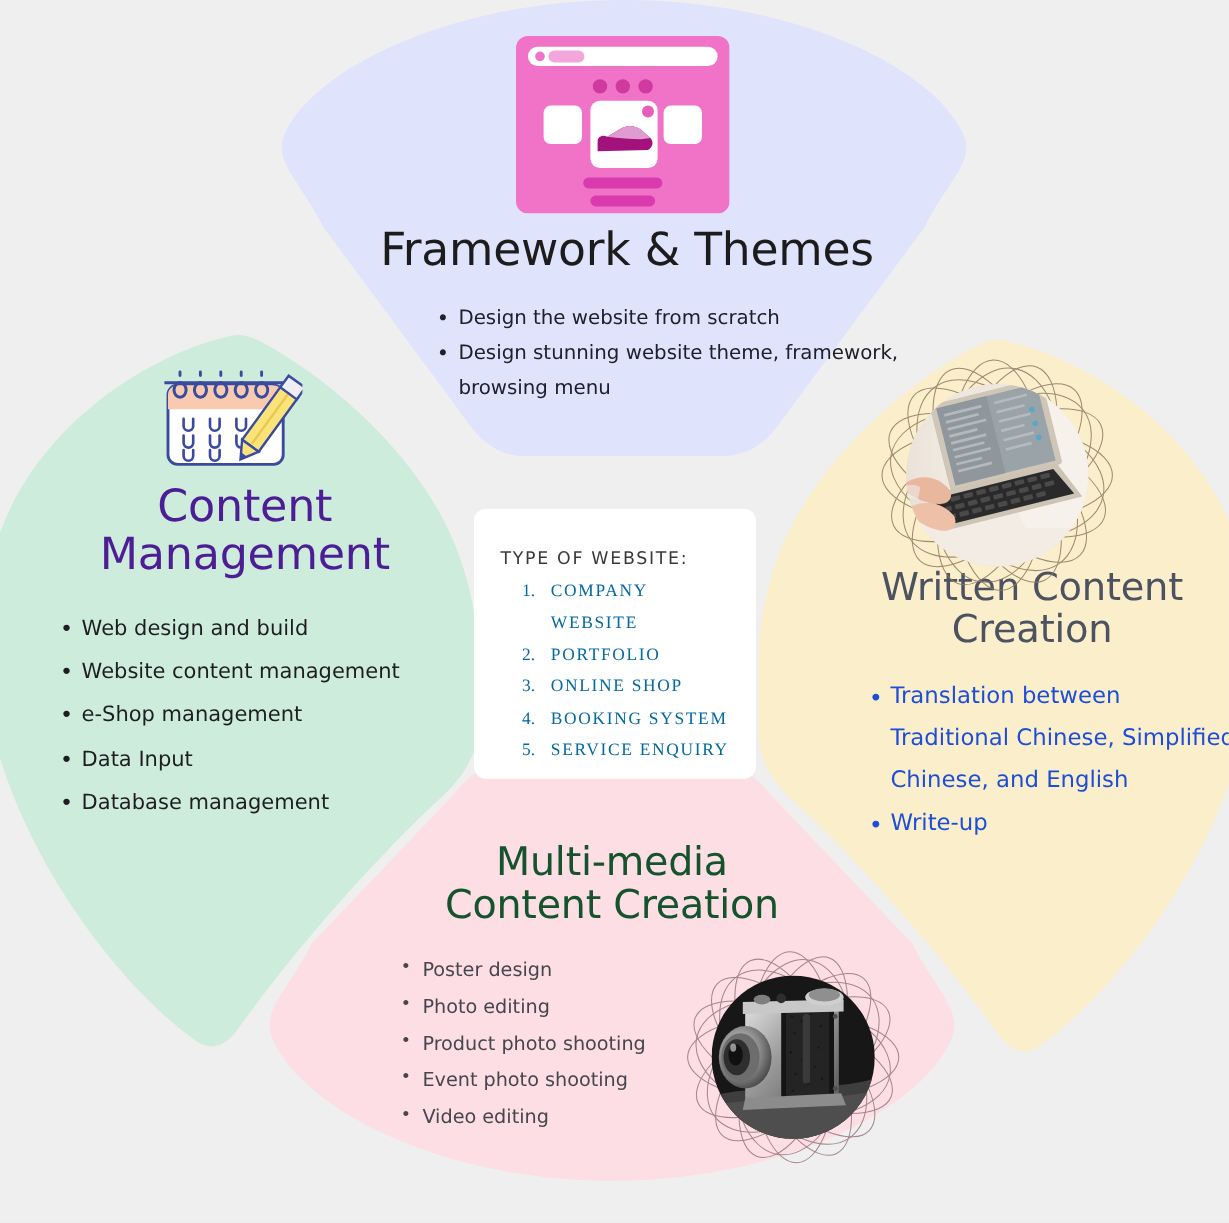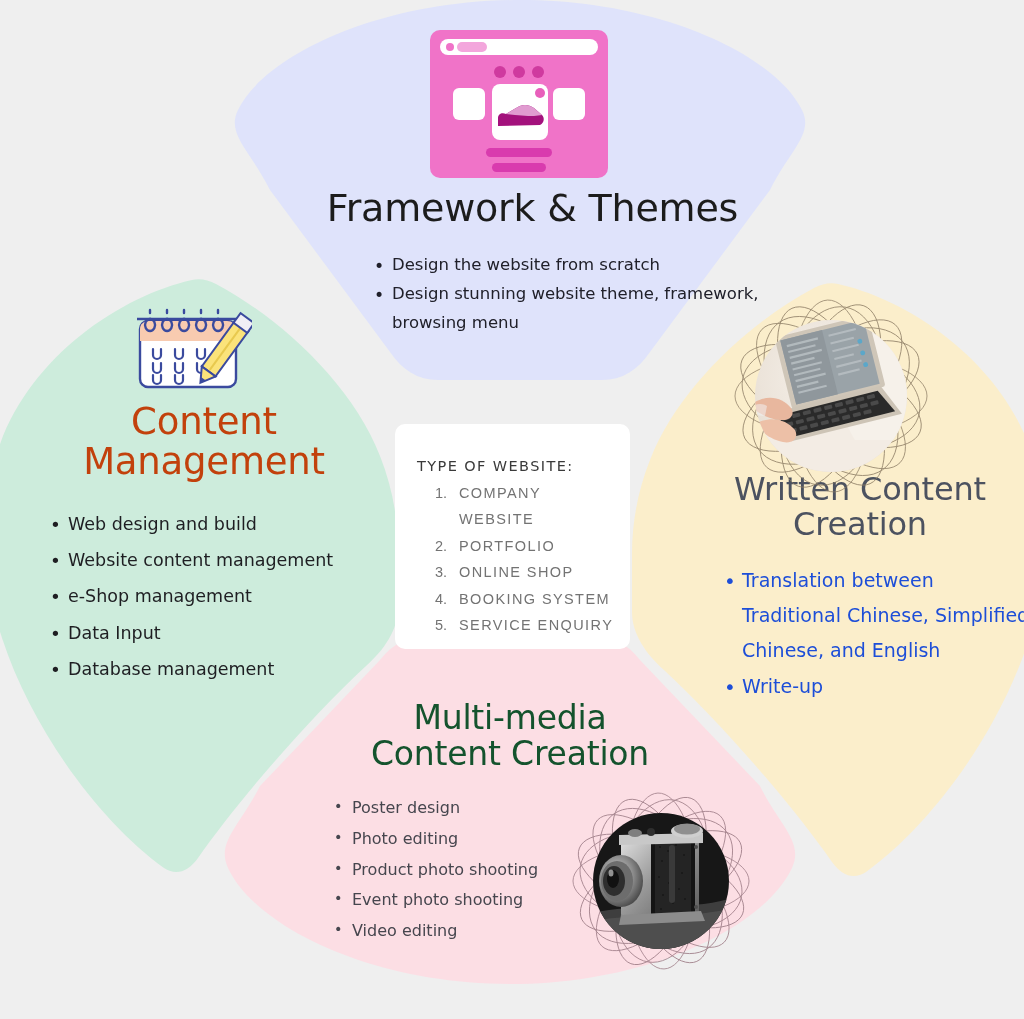--- a/index.html
+++ b/index.html
@@ -62,21 +62,21 @@
     content: "\2022";
     position: absolute;
     left: 2px;
     top: 0;
     font-size: 1.05em;
     line-height: inherit;
   }
 
   
   #petal-blue { top: 0; left: 230px; width: 580px; height: 380px; }
-  #blue-content { top: 188px; left: 260px; width: 545px; }
+  #blue-content { top: 188px; left: 250px; width: 545px; }
   #blue-content h2.sec-title {
     font-size: 38px;
     color: #1c1c1c;
     text-align: center;
     margin-bottom: 22px;
   }
   #blue-content ul.bullets {
     margin-left: 112px;
     width: 420px;
   }
@@ -84,21 +84,21 @@
     font-size: 16.5px;
     line-height: 1.75;
     color: #20202a;
   }
 
   
   #petal-green { top: 278px; left: -20px; width: 420px; height: 600px; }
   #green-content { top: 402px; left: 14px; width: 380px; }
   #green-content h2.sec-title {
     font-size: 37px;
-    color: #c2410c;
+    color: #4c1d95;
     text-align: center;
     margin-bottom: 24px;
   }
   #green-content ul.bullets {
     margin-left: 34px;
     width: 350px;
   }
   #green-content ul.bullets li {
     font-size: 17.5px;
     line-height: 2.07;
@@ -169,25 +169,25 @@
   #center-card ol.types {
     margin: 0;
     padding: 0 0 0 18px;
     list-style: none;
     counter-reset: tnum;
   }
   #center-card ol.types li {
     counter-increment: tnum;
     position: relative;
     padding-left: 24px;
-    font-family: Liberation Sans, sans-serif;
+    font-family: Liberation Serif, serif;
     font-size: 14.5px;
     letter-spacing: 1.4px;
     line-height: 1.82;
-    color: #737373;
+    color: #0369a1;
   }
   #center-card ol.types li::before {
     content: counter(tnum) ".";
     position: absolute;
     left: 0;
     top: 0;
     letter-spacing: 0;
   }
   #center-card ol.types li .wrap2 { display: block; }
 

